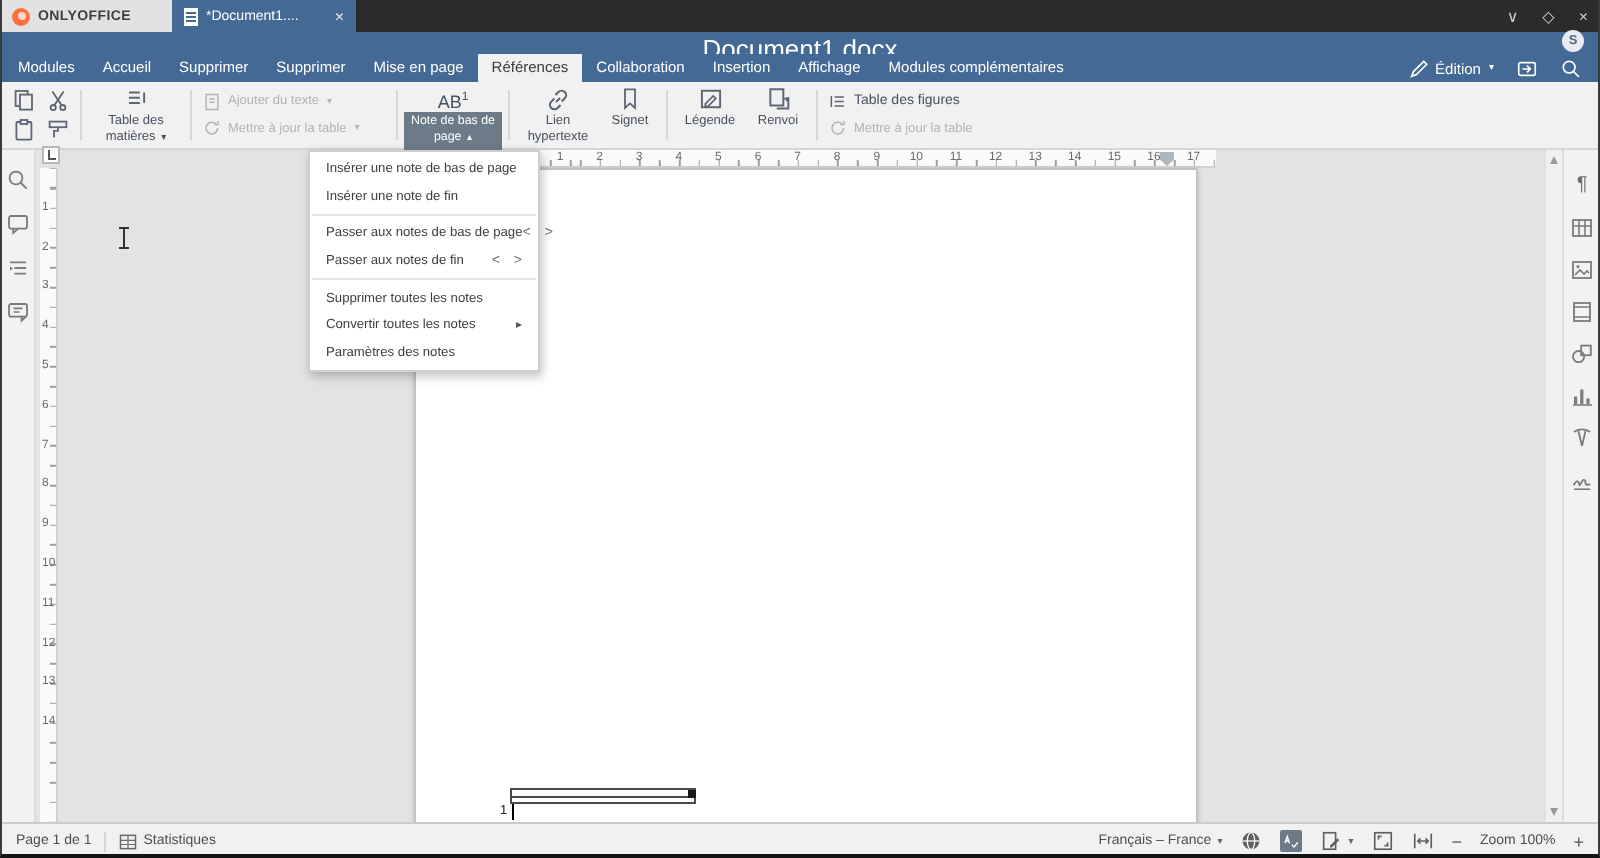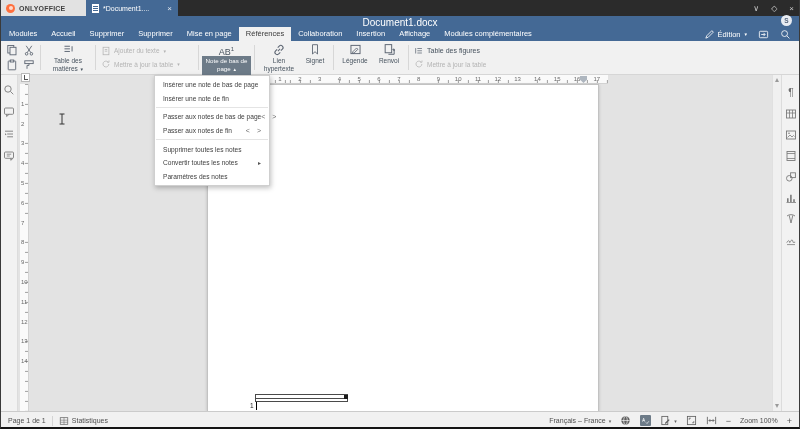--- a/index.html
+++ b/index.html
@@ -15,21 +15,21 @@
   .launcher span.lt { font-size:7px; font-weight:bold; color:#3f3f3f; letter-spacing:.2px; }
   .doctab { position:absolute; left:86px; top:0; width:92px; height:16px; background:#446995; color:#fff; display:flex; align-items:center; gap:4px; padding:0 6px; }
   .dticon { width:7px; height:9px; background:#fff; position:relative; flex:0 0 auto; }
   .dticon::after { content:""; position:absolute; left:1px; top:2px; width:5px; height:1px; background:#446995; box-shadow:0 2px 0 #446995,0 4px 0 #446995; }
   .dtlabel { font-size:7px; white-space:nowrap; overflow:hidden; flex:1; }
   .dtclose { font-size:8px; color:#dfe6ef; cursor:pointer; }
   .wincontrols { position:absolute; right:6px; top:0; height:16px; display:flex; align-items:center; gap:12px; color:#c9c9c9; font-size:8px; }
 
   
   .header { position:absolute; left:0; top:16px; width:800px; height:11px; background:#446995; }
-  .doctitle { position:absolute; left:0; right:0; top:1px; text-align:center; color:#fff; font-size:10px; }
+  .doctitle { position:absolute; left:0; right:0; top:1px; text-align:center; color:#fff; font-size:13px; }
   .avatar { position:absolute; right:8px; top:-1px; width:11px; height:11px; border-radius:50%; background:#e8ecf2; color:#55657d; font-size:6.5px; font-weight:bold; display:flex; align-items:center; justify-content:center; }
 
   
   .menubar { position:absolute; left:0; top:27px; width:800px; height:14px; background:#446995; display:flex; align-items:stretch; padding-left:2px; }
   .mtab { color:#fff; font-size:7.5px; line-height:14px; padding:0 7px; white-space:nowrap; cursor:pointer; }
   .mtab.active { background:#f1f1f1; color:#3a3a3a; }
   .mbright { margin-left:auto; display:flex; align-items:center; gap:11px; padding-right:9px; color:#fff; }
   .edbtn { display:flex; align-items:center; gap:3px; font-size:7.5px; color:#fff; }
   .mbicon { width:11px; height:11px; display:block; }
 

